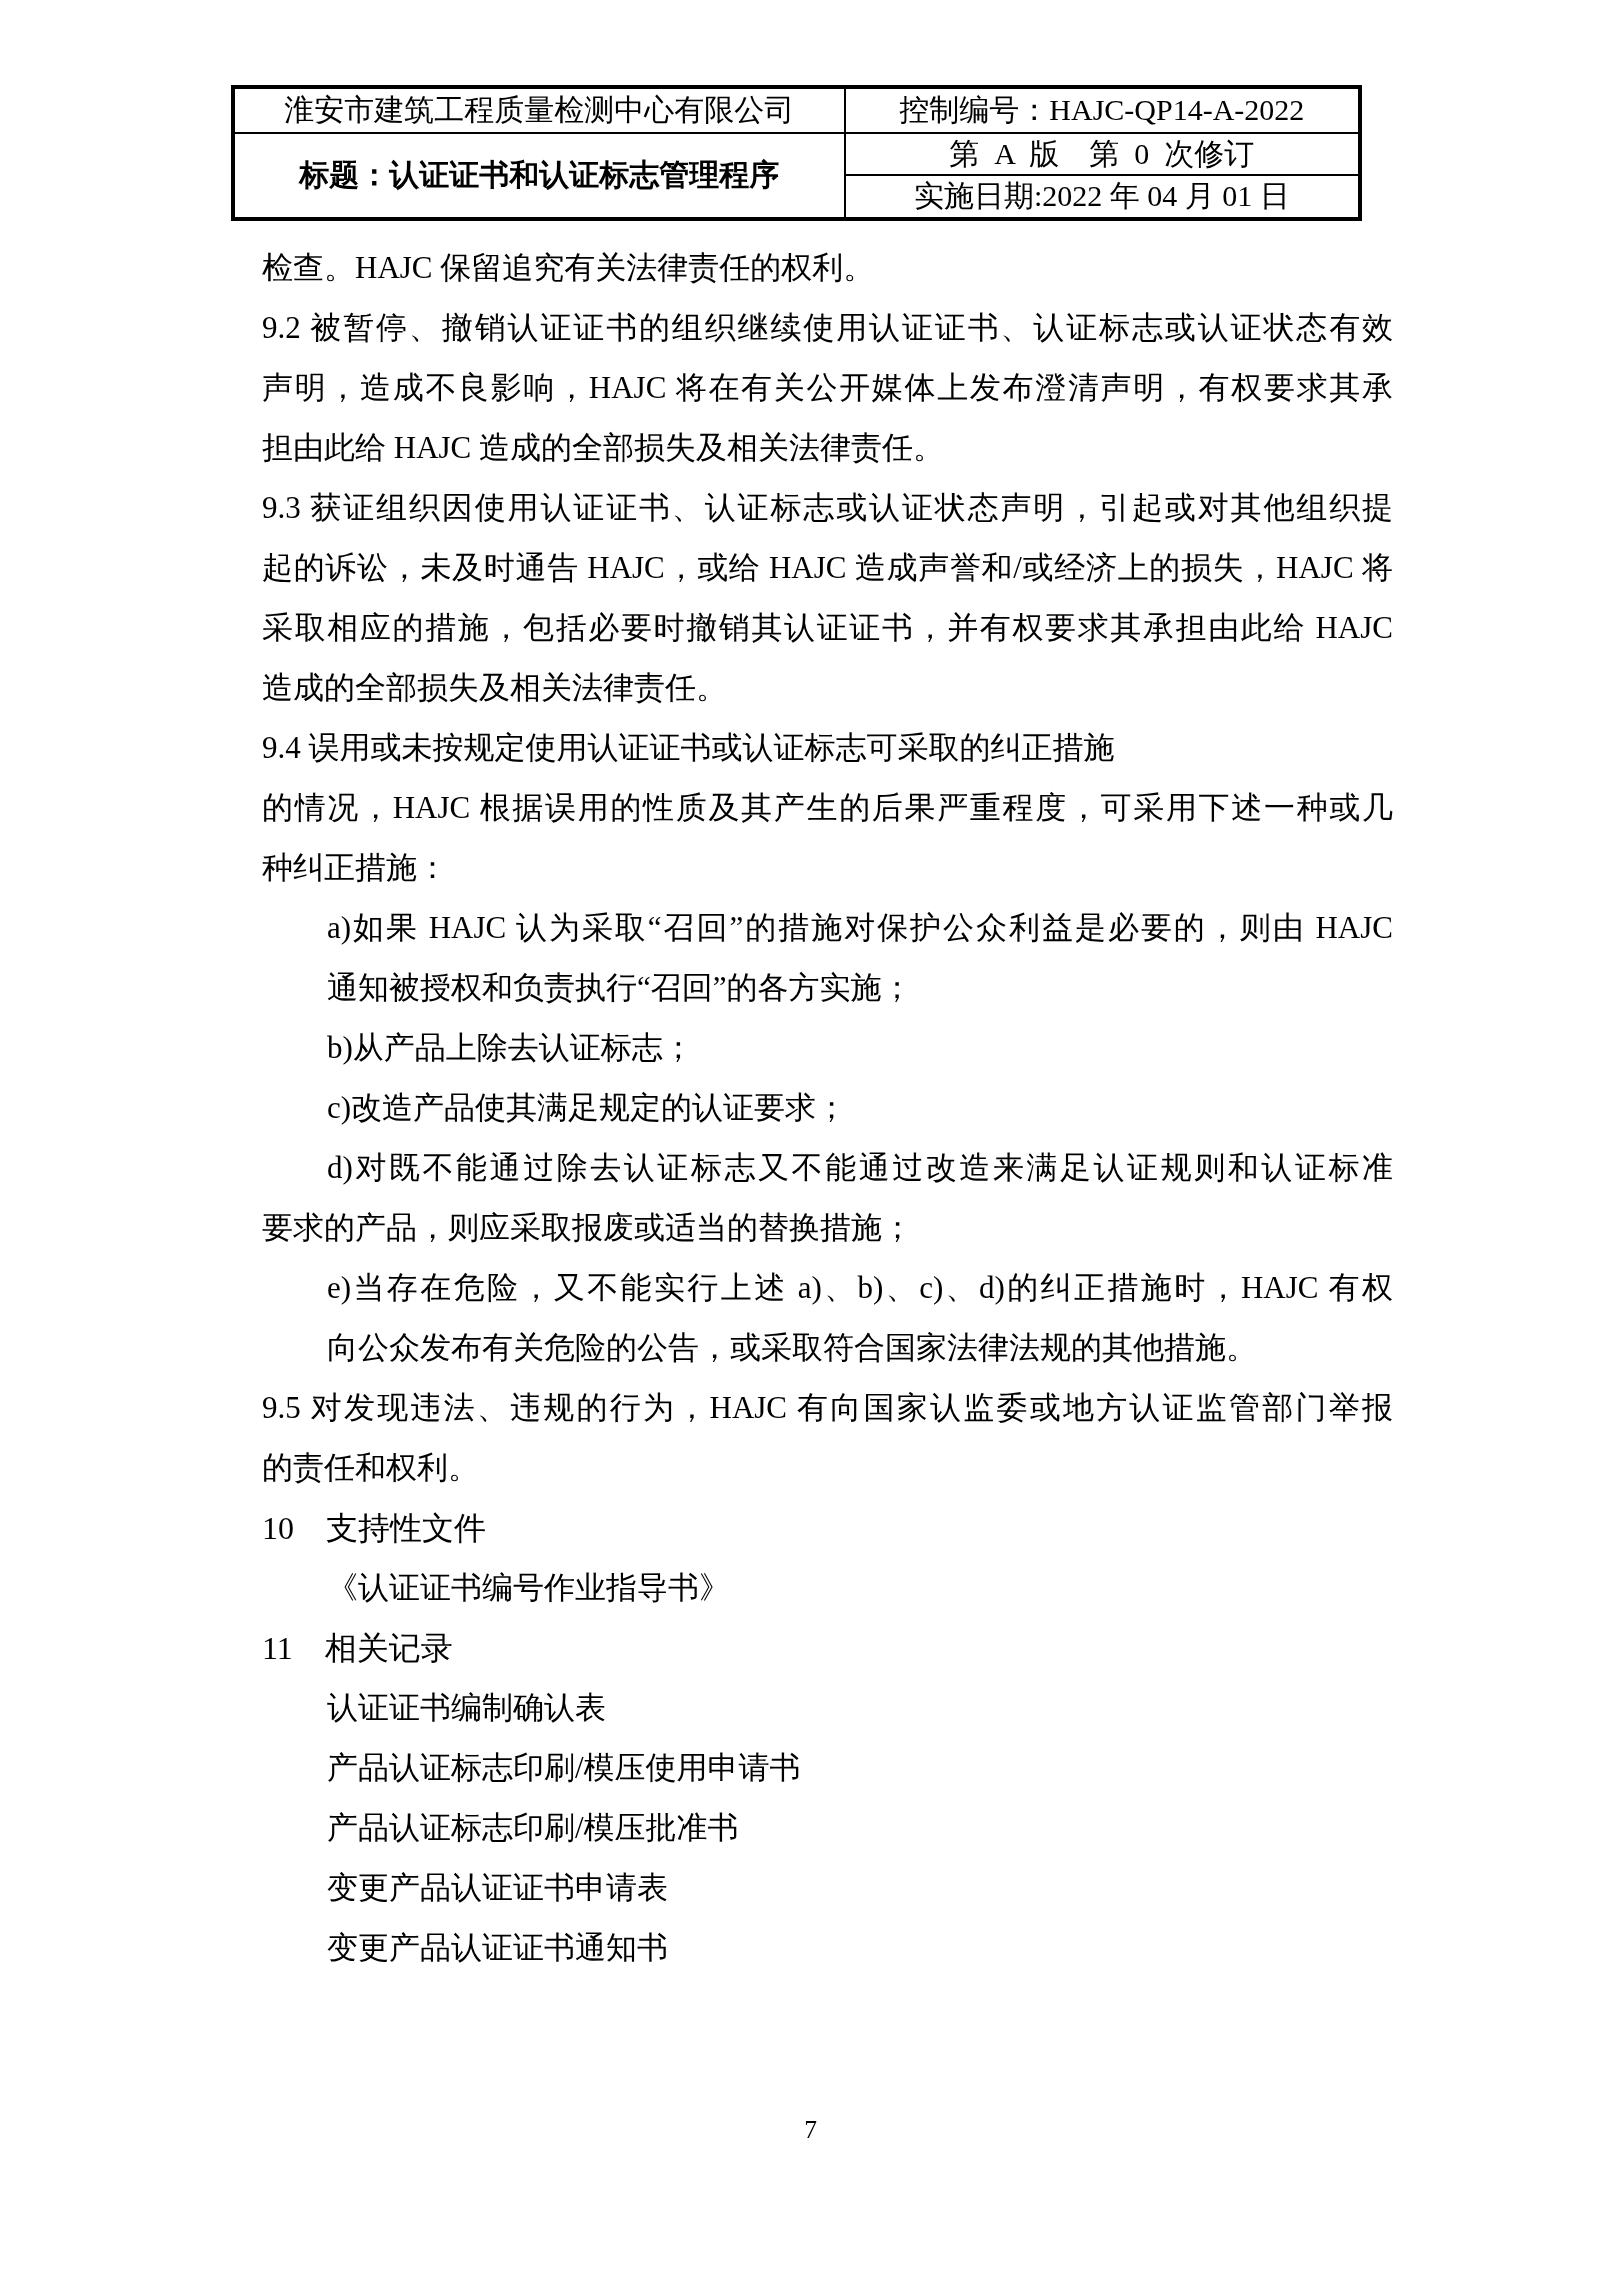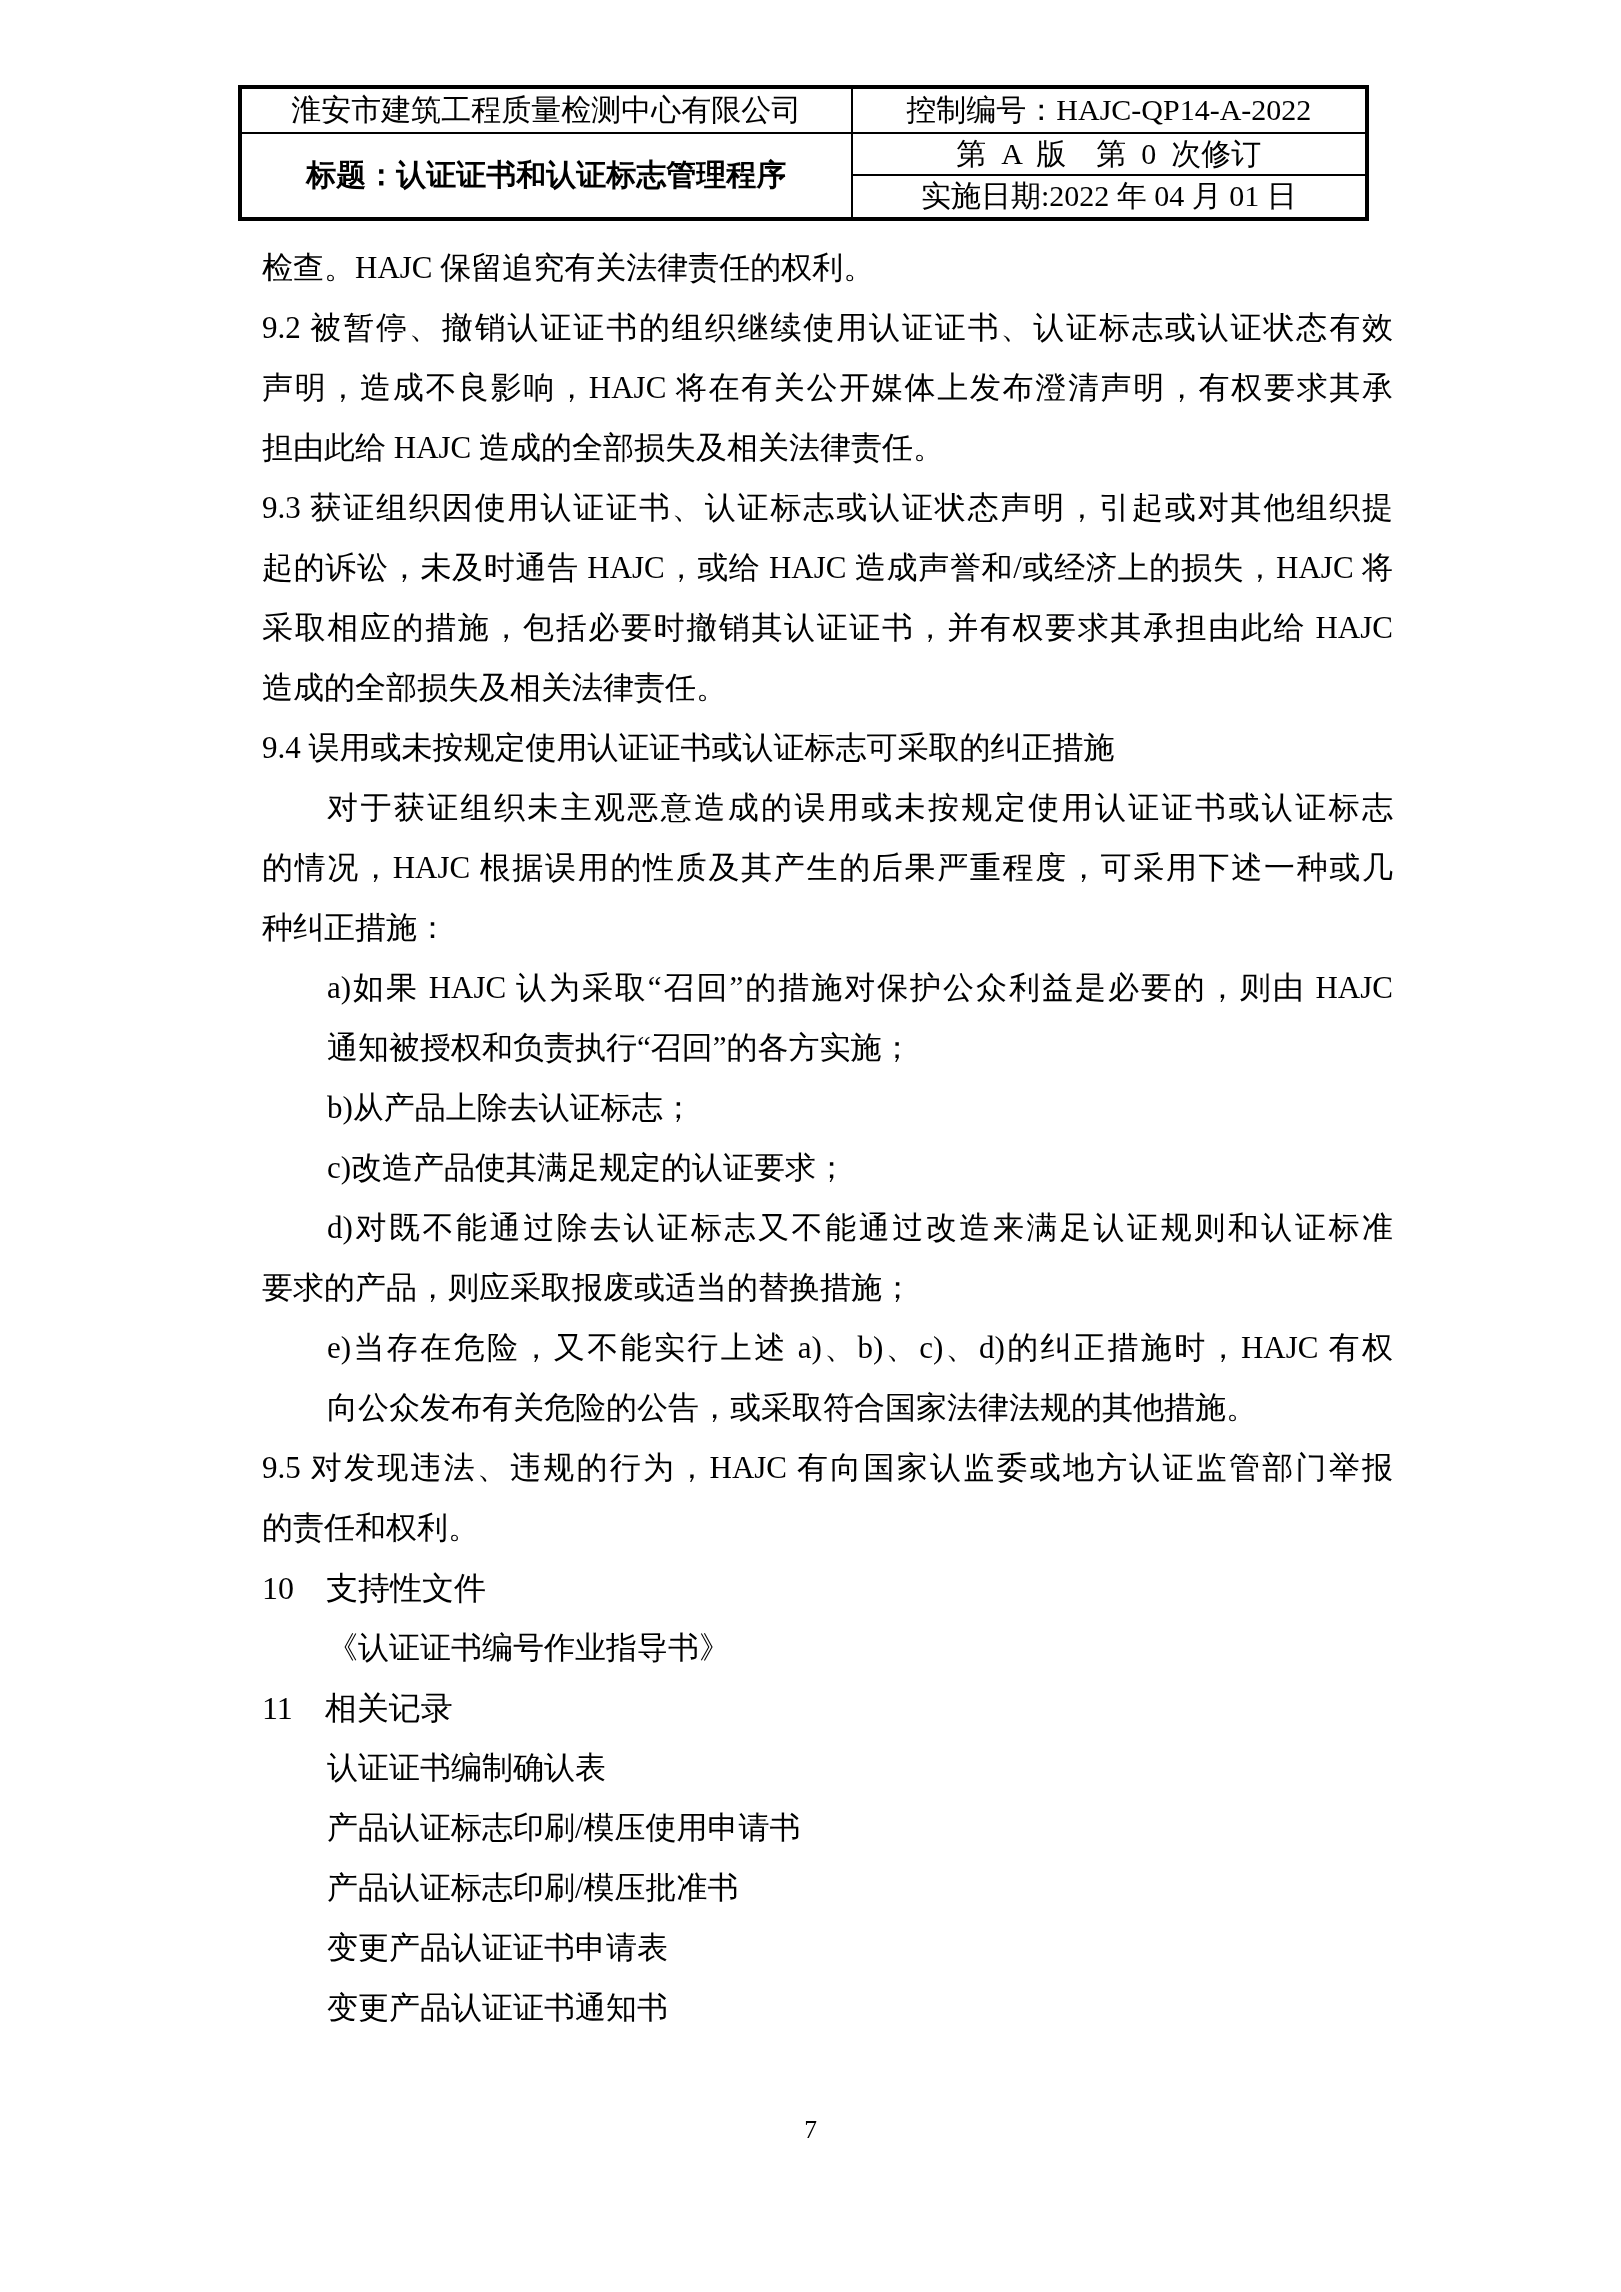--- a/index.html
+++ b/index.html
@@ -15,21 +15,21 @@
     font-family: "Liberation Serif", "DejaVu Serif", serif;
   }
   .page {
     position: relative;
     width: 1621px;
     height: 2293px;
   }
   
   .header-table {
     position: absolute;
-    left: 238px;
+    left: 231px;
     top: 85px;
     width: 1131px;
     border-collapse: collapse;
     table-layout: fixed;
   }
   .header-table td {
     border: 2.9px solid #000;
     padding: 0 7.8px;
     text-align: center;
     vertical-align: middle;
@@ -109,21 +109,20 @@
   <div class="body-lines">
       <div class="line">检查。HAJC 保留追究有关法律责任的权利。</div>
       <div class="line fill">9.2 被暂停、撤销认证证书的组织继续使用认证证书、认证标志或认证状态有效</div>
       <div class="line fill">声明，造成不良影响，HAJC 将在有关公开媒体上发布澄清声明，有权要求其承</div>
       <div class="line">担由此给 HAJC 造成的全部损失及相关法律责任。</div>
       <div class="line fill">9.3 获证组织因使用认证证书、认证标志或认证状态声明，引起或对其他组织提</div>
       <div class="line fill">起的诉讼，未及时通告 HAJC，或给 HAJC 造成声誉和/或经济上的损失，HAJC 将</div>
       <div class="line fill">采取相应的措施，包括必要时撤销其认证证书，并有权要求其承担由此给 HAJC</div>
       <div class="line">造成的全部损失及相关法律责任。</div>
       <div class="line">9.4 误用或未按规定使用认证证书或认证标志可采取的纠正措施</div>
-      <div class="line indent fill">对于获证组织未主观恶意造成的误用或未按规定使用认证证书或认证标志</div>
       <div class="line fill">的情况，HAJC 根据误用的性质及其产生的后果严重程度，可采用下述一种或几</div>
       <div class="line">种纠正措施：</div>
       <div class="line indent fill">a)如果 HAJC 认为采取“召回”的措施对保护公众利益是必要的，则由 HAJC</div>
       <div class="line indent">通知被授权和负责执行“召回”的各方实施；</div>
       <div class="line indent">b)从产品上除去认证标志；</div>
       <div class="line indent">c)改造产品使其满足规定的认证要求；</div>
       <div class="line indent fill">d)对既不能通过除去认证标志又不能通过改造来满足认证规则和认证标准</div>
       <div class="line">要求的产品，则应采取报废或适当的替换措施；</div>
       <div class="line indent fill">e)当存在危险，又不能实行上述 a)、b)、c)、d)的纠正措施时，HAJC 有权</div>
       <div class="line indent">向公众发布有关危险的公告，或采取符合国家法律法规的其他措施。</div>

